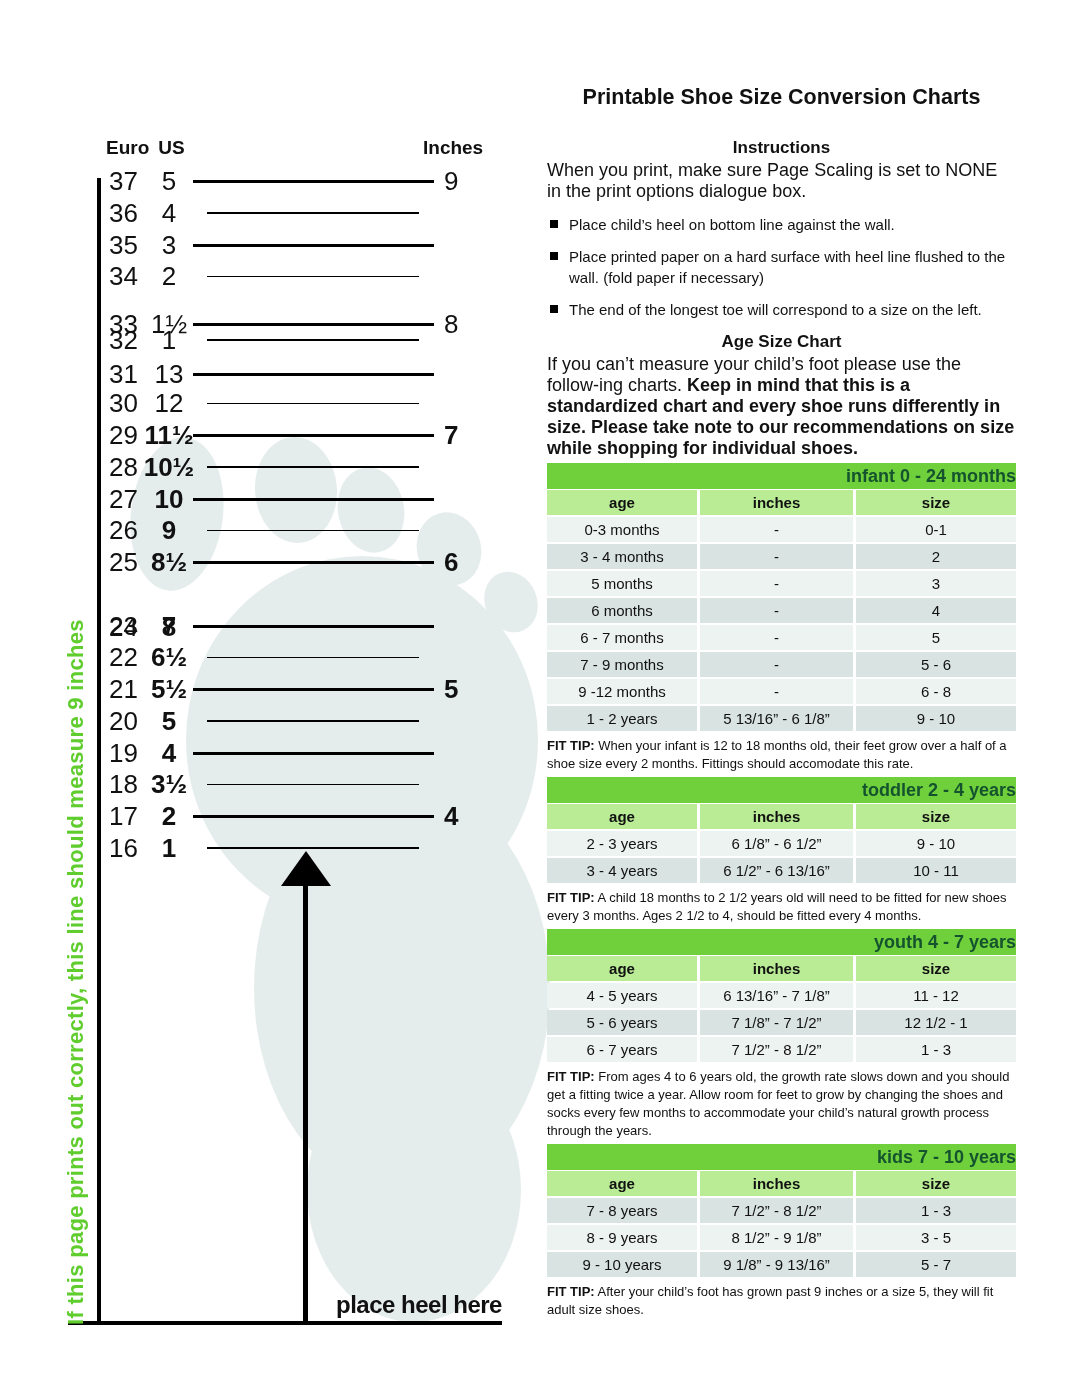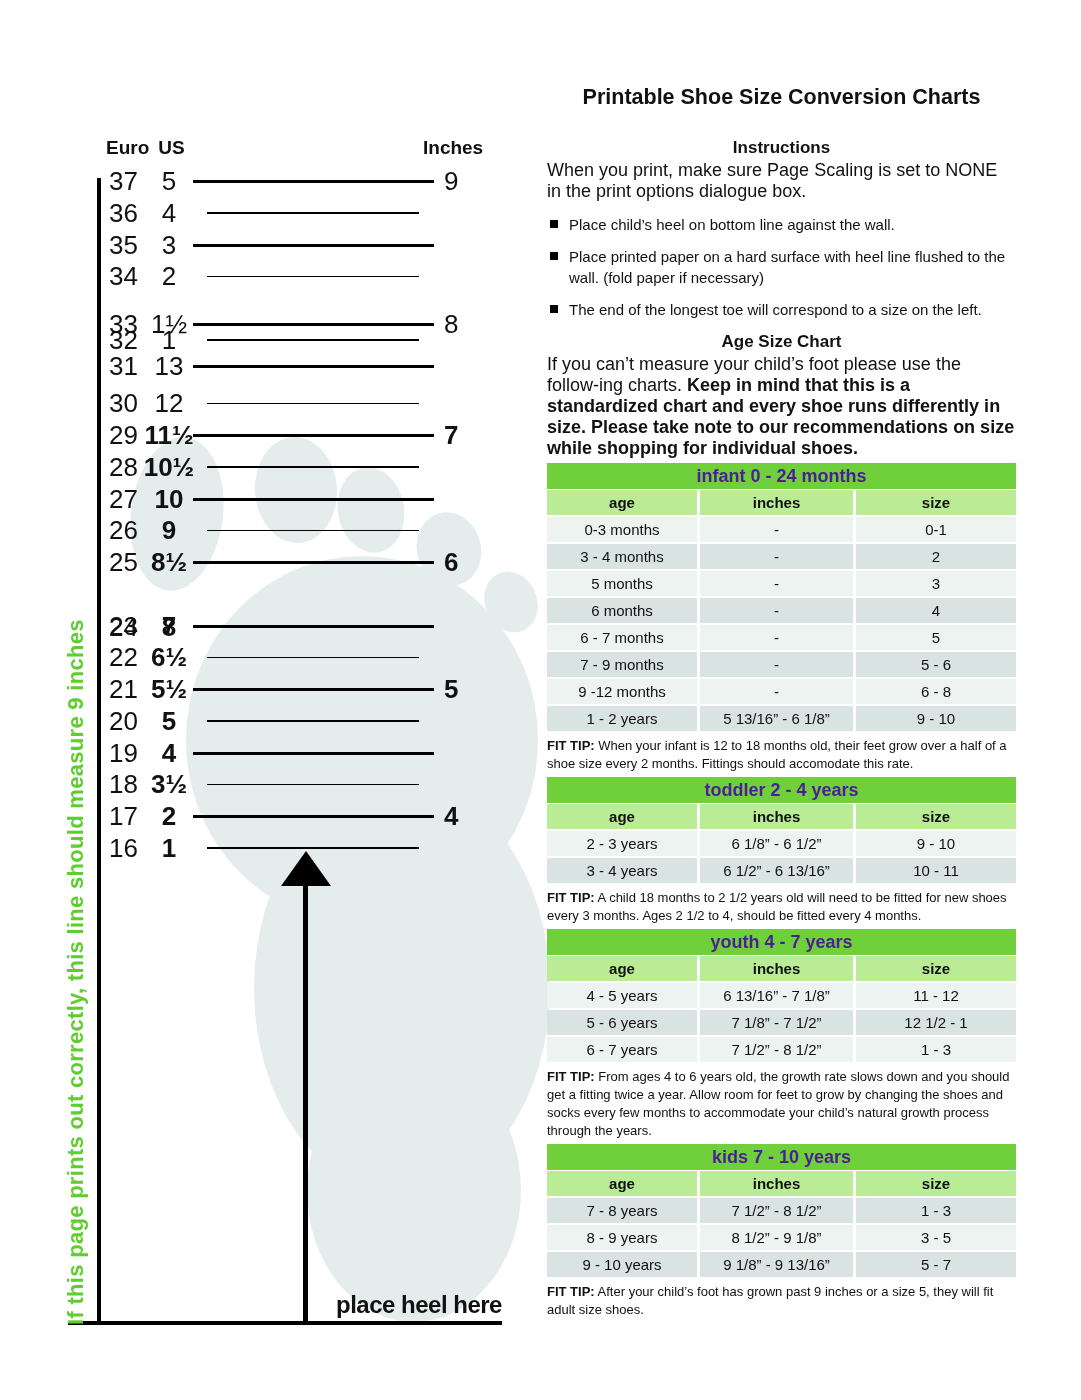--- a/index.html
+++ b/index.html
@@ -43,21 +43,21 @@
   #rightcol h2{font-size:17px;line-height:22px;font-weight:bold;text-align:center;margin:0;}
   #rightcol p{margin:0;font-size:18px;line-height:21px;}
   #instr-heading{margin-bottom:1px !important;}
   #bullets{list-style:none;margin:12px 0 0 0;padding:0;}
   #bullets li{position:relative;padding-left:22px;margin-bottom:11px;font-size:15px;line-height:21px;}
   #bullets li .sq{position:absolute;left:3px;top:6px;width:8px;height:8px;background:#000;}
   #age-heading{margin-top:10px !important;}
   #age-intro{margin-top:1px !important;}
   .tsec{margin-top:4px;}
   .tbar{height:26px;line-height:26px;background:var(--accent-green,#6fd03c);
-    color:#4c1d95;font-weight:bold;font-size:18px;text-align:center;}
+    color:#14532d;font-weight:bold;font-size:18px;text-align:right;}
   .tgrid{display:grid;grid-template-columns:150px 153px 160px;gap:2px 3px;margin-top:1px;}
   .tgrid div{height:25px;line-height:25px;text-align:center;font-size:15px;overflow:hidden;}
   .th{background:var(--light-green,#b9ec95);font-weight:bold;}
   .td-light{background:var(--row-light,#edf3f1);}
   .td-dark{background:var(--row-dark,#d9e3e1);}
   .fittip{margin:6px 0 0 0 !important;font-size:13px !important;line-height:18px !important;}
 </style>
 </head>
 <body>
 
@@ -108,21 +108,21 @@
           <span class="euro">33</span>
           <span class="us">1½</span>
           <div class="sline major"></div>
           <span class="inch">8</span>
         </div>
         <div class="rrow" style="top: 325.75px;">
           <span class="euro">32</span>
           <span class="us">1</span>
           <div class="sline minor"></div>
         </div>
-        <div class="rrow" style="top: 352px;">
+        <div class="rrow" style="top: 360px;">
           <span class="euro">31</span>
           <span class="us">13</span>
           <div class="sline major"></div>
         </div>
         <div class="rrow" style="top: 389.25px;">
           <span class="euro">30</span>
           <span class="us">12</span>
           <div class="sline minor"></div>
         </div>
         <div class="rrow" style="top: 421px;">

